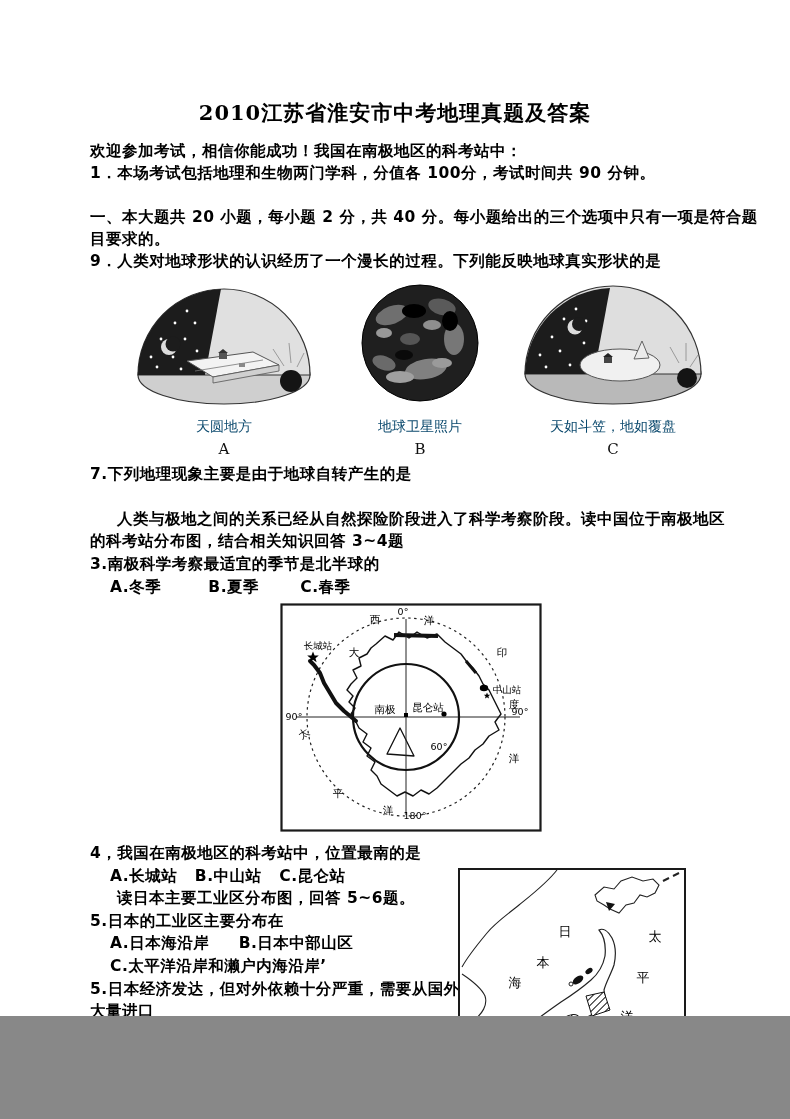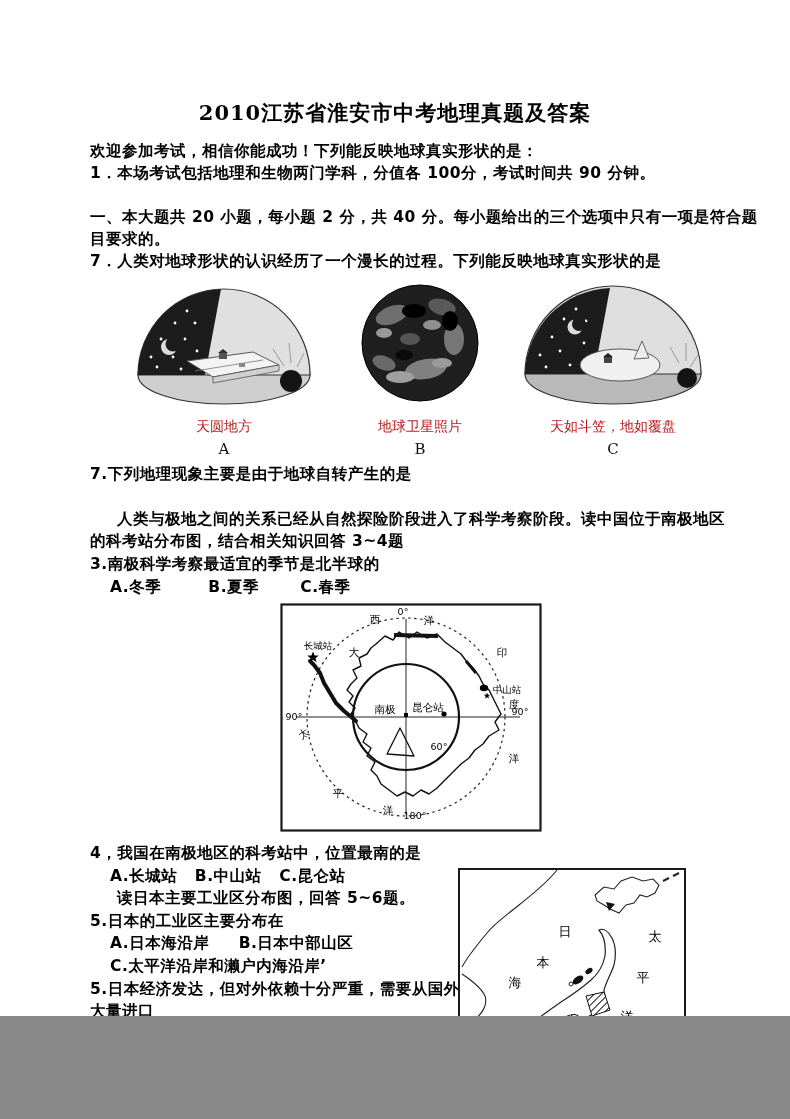--- a/index.html
+++ b/index.html
@@ -5,41 +5,41 @@
   html,body{margin:0;padding:0;background:#888;}
   .page{position:relative;width:790px;height:1016px;background:#ffffff;overflow:hidden;
         font-family:"DejaVu Sans","Liberation Sans",sans-serif;color:#0d0d0d;}
   .title{position:absolute;top:99px;left:0;width:100%;text-align:center;
          font-family:"DejaVu Serif","Liberation Serif",serif;
          font-size:21px;font-weight:bold;letter-spacing:1px;color:#000;}
   .t{position:absolute;font-size:15.5px;font-weight:bold;letter-spacing:.5px;
      white-space:pre;color:#000;}
   .figcol{position:absolute;text-align:center;}
   .figcap{font-family:"DejaVu Serif","Liberation Serif",serif;font-size:14px;
-          margin-top:5px;color:#b91c1c;white-space:pre;}
+          margin-top:5px;color:#0c4a6e;white-space:pre;}
   .figletter{font-family:"DejaVu Serif","Liberation Serif",serif;font-size:15px;
              margin-top:4px;color:#111;}
   svg text{font-family:"DejaVu Sans","Liberation Sans",sans-serif;fill:#000;}
   .deg{font-size:9.5px;}
   .ml{font-size:10.5px;}
   .ml2{font-size:13px;}
   .mlsm{font-size:9.5px;}
 </style>
 </head>
 <body>
 
 <div class="page">
 
   <div class="title">2010江苏省淮安市中考地理真题及答案</div>
 
-  <div class="t" style="top:141px;left:90px">欢迎参加考试，相信你能成功！下列能反映地球真实形状的是：</div>
+  <div class="t" style="top:141px;left:90px">欢迎参加考试，相信你能成功！我国在南极地区的科考站中：</div>
   <div class="t" style="top:163px;left:90px">1．本场考试包括地理和生物两门学科，分值各 100分，考试时间共 90 分钟。</div>
   <div class="t" style="top:207px;left:90px">一、本大题共 20 小题，每小题 2 分，共 40 分。每小题给出的三个选项中只有一项是符合题</div>
   <div class="t" style="top:229px;left:90px">目要求的。</div>
-  <div class="t" style="top:251px;left:90px">7．人类对地球形状的认识经历了一个漫长的过程。下列能反映地球真实形状的是</div>
+  <div class="t" style="top:251px;left:90px">9．人类对地球形状的认识经历了一个漫长的过程。下列能反映地球真实形状的是</div>
 
   <div class="figcol" style="left:132px;top:281px;width:184px">
     <svg width="182" height="128" viewBox="0 0 182 128">
       <ellipse cx="91" cy="94" rx="86" ry="29" fill="#cfcfcf" stroke="#333" stroke-width="1.2"></ellipse>
       <path d="M5,94 A86,86 0 0 1 177,94 Z" fill="#e0e0e0" stroke="#333" stroke-width="1.2"></path>
       <g>
         <path d="M5,94 A86,86 0 0 1 88,8 L72,94 Z" fill="#1c1c1c"></path>
         <circle cx="18" cy="76" r="1.4" fill="#fff"></circle>
           <circle cx="28" cy="58" r="1.4" fill="#fff"></circle>
         <circle cx="42" cy="42" r="1.4" fill="#fff"></circle>

